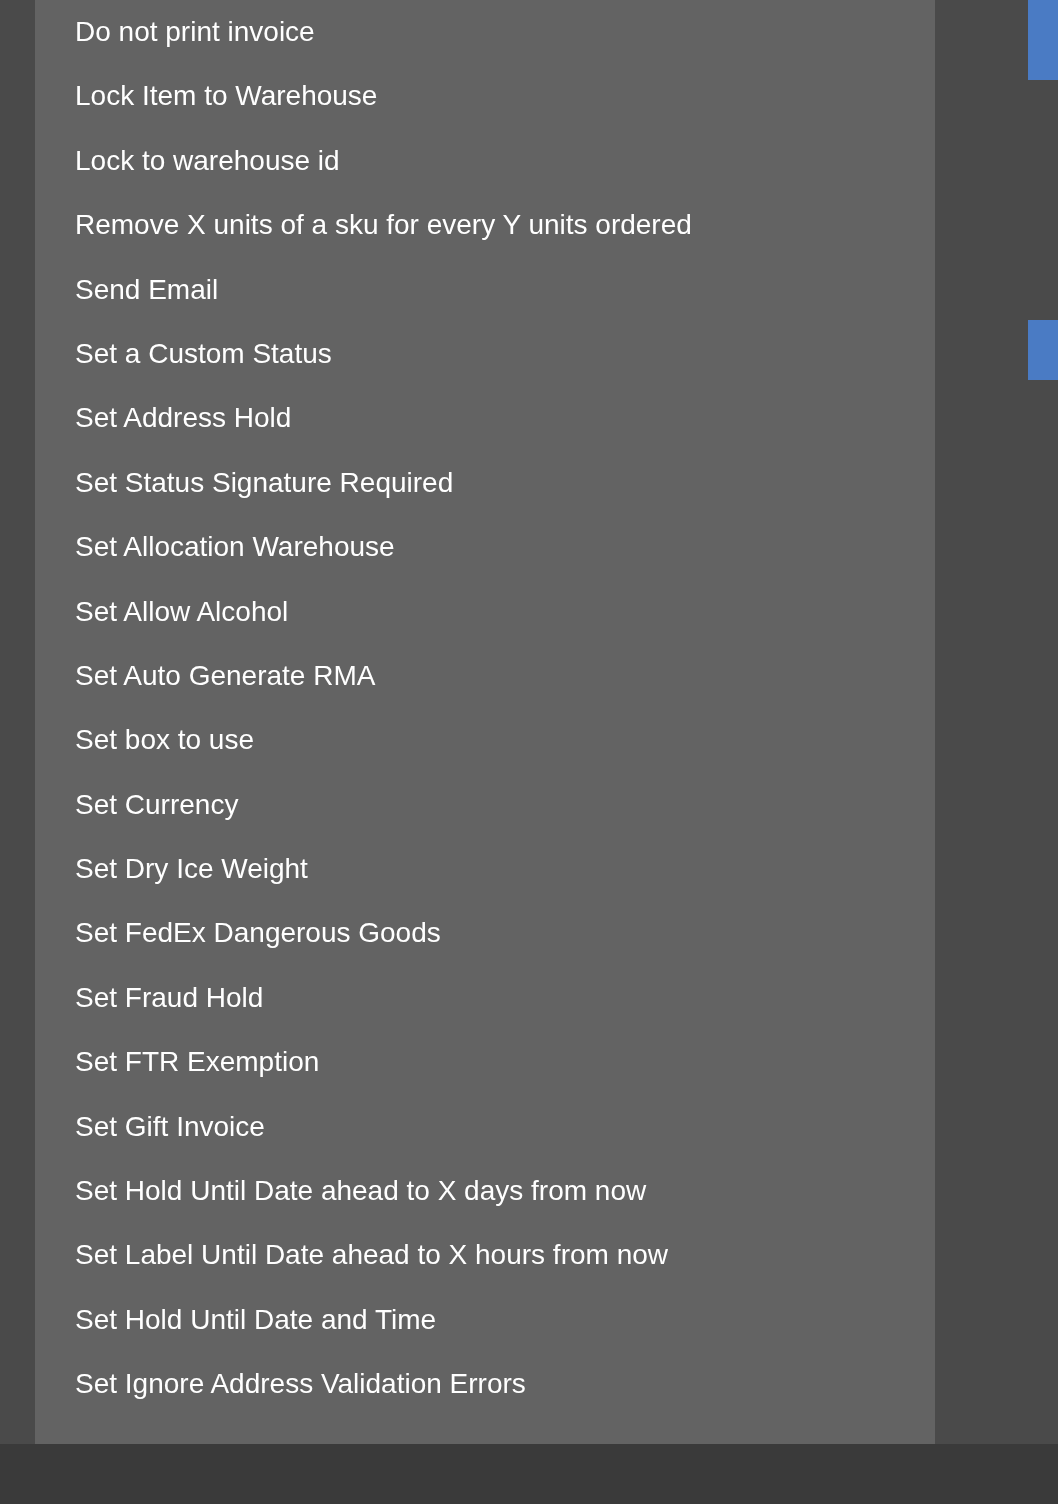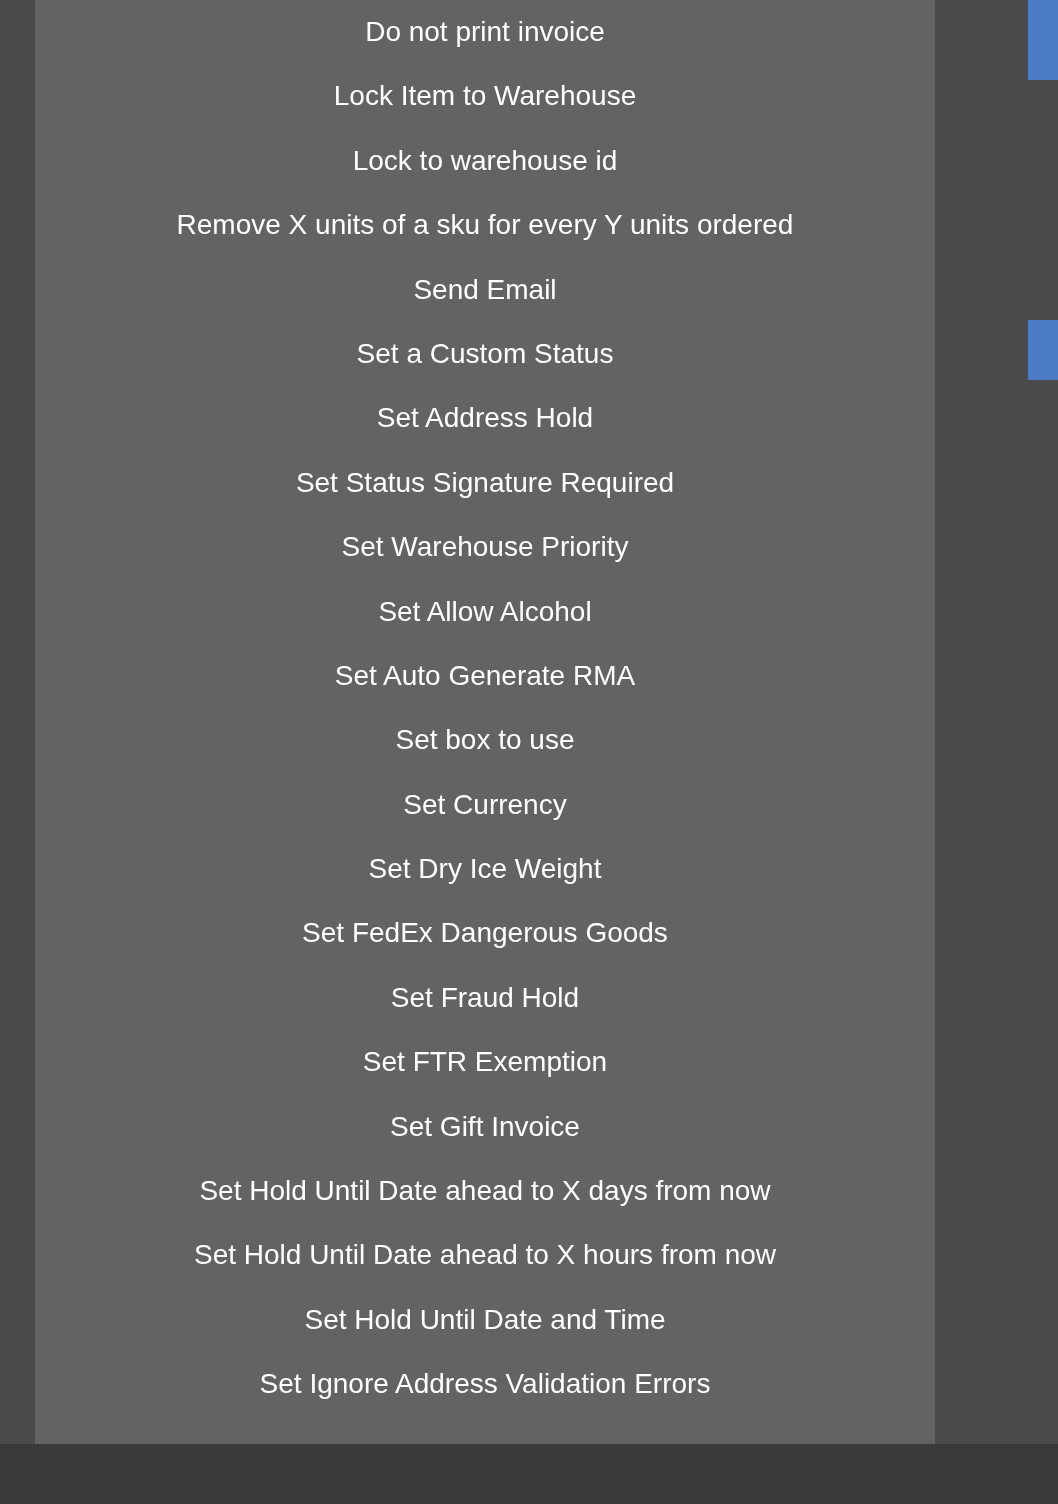--- a/index.html
+++ b/index.html
@@ -1,19 +1,18 @@
 <!DOCTYPE html>
 <html><head>
   <meta charset="utf-8">
   <style>
     * {
       margin: 0;
       padding: 0;
       box-sizing: border-box;
-      align-items: center;
     }
 
     body {
       width: 1058px;
       height: 1504px;
       background-color: #5a5a5a;
       font-family: -apple-system, BlinkMacSystemFont, 'Helvetica Neue', Arial, sans-serif;
       overflow: hidden;
       position: relative;
     }
@@ -105,31 +104,31 @@
 
 <div class="dropdown-container" id="menu-container">
 <div class="menu-item">Do not print invoice</div>
     <div class="menu-item">Lock Item to Warehouse</div>
     <div class="menu-item">Lock to warehouse id</div>
     <div class="menu-item">Remove X units of a sku for every Y units ordered</div>
     <div class="menu-item">Send Email</div>
     <div class="menu-item">Set a Custom Status</div>
     <div class="menu-item">Set Address Hold</div>
     <div class="menu-item">Set Status Signature Required</div>
-    <div class="menu-item">Set Warehouse Priority</div>
+    <div class="menu-item">Set Allocation Warehouse</div>
     <div class="menu-item">Set Allow Alcohol</div>
     <div class="menu-item">Set Auto Generate RMA</div>
     <div class="menu-item">Set box to use</div>
     <div class="menu-item">Set Currency</div>
     <div class="menu-item">Set Dry Ice Weight</div>
     <div class="menu-item">Set FedEx Dangerous Goods</div>
     <div class="menu-item">Set Fraud Hold</div>
     <div class="menu-item">Set FTR Exemption</div>
     <div class="menu-item">Set Gift Invoice</div>
     <div class="menu-item">Set Hold Until Date ahead to X days from now</div>
-    <div class="menu-item">Set Hold Until Date ahead to X hours from now</div>
+    <div class="menu-item">Set Label Until Date ahead to X hours from now</div>
     <div class="menu-item">Set Hold Until Date and Time</div>
     <div class="menu-item">Set Ignore Address Validation Errors</div>
   </div>
 
 <div class="chevron-down-container">∨</div>
 
 <div class="bottom-bar"></div>
 
 </body></html>

